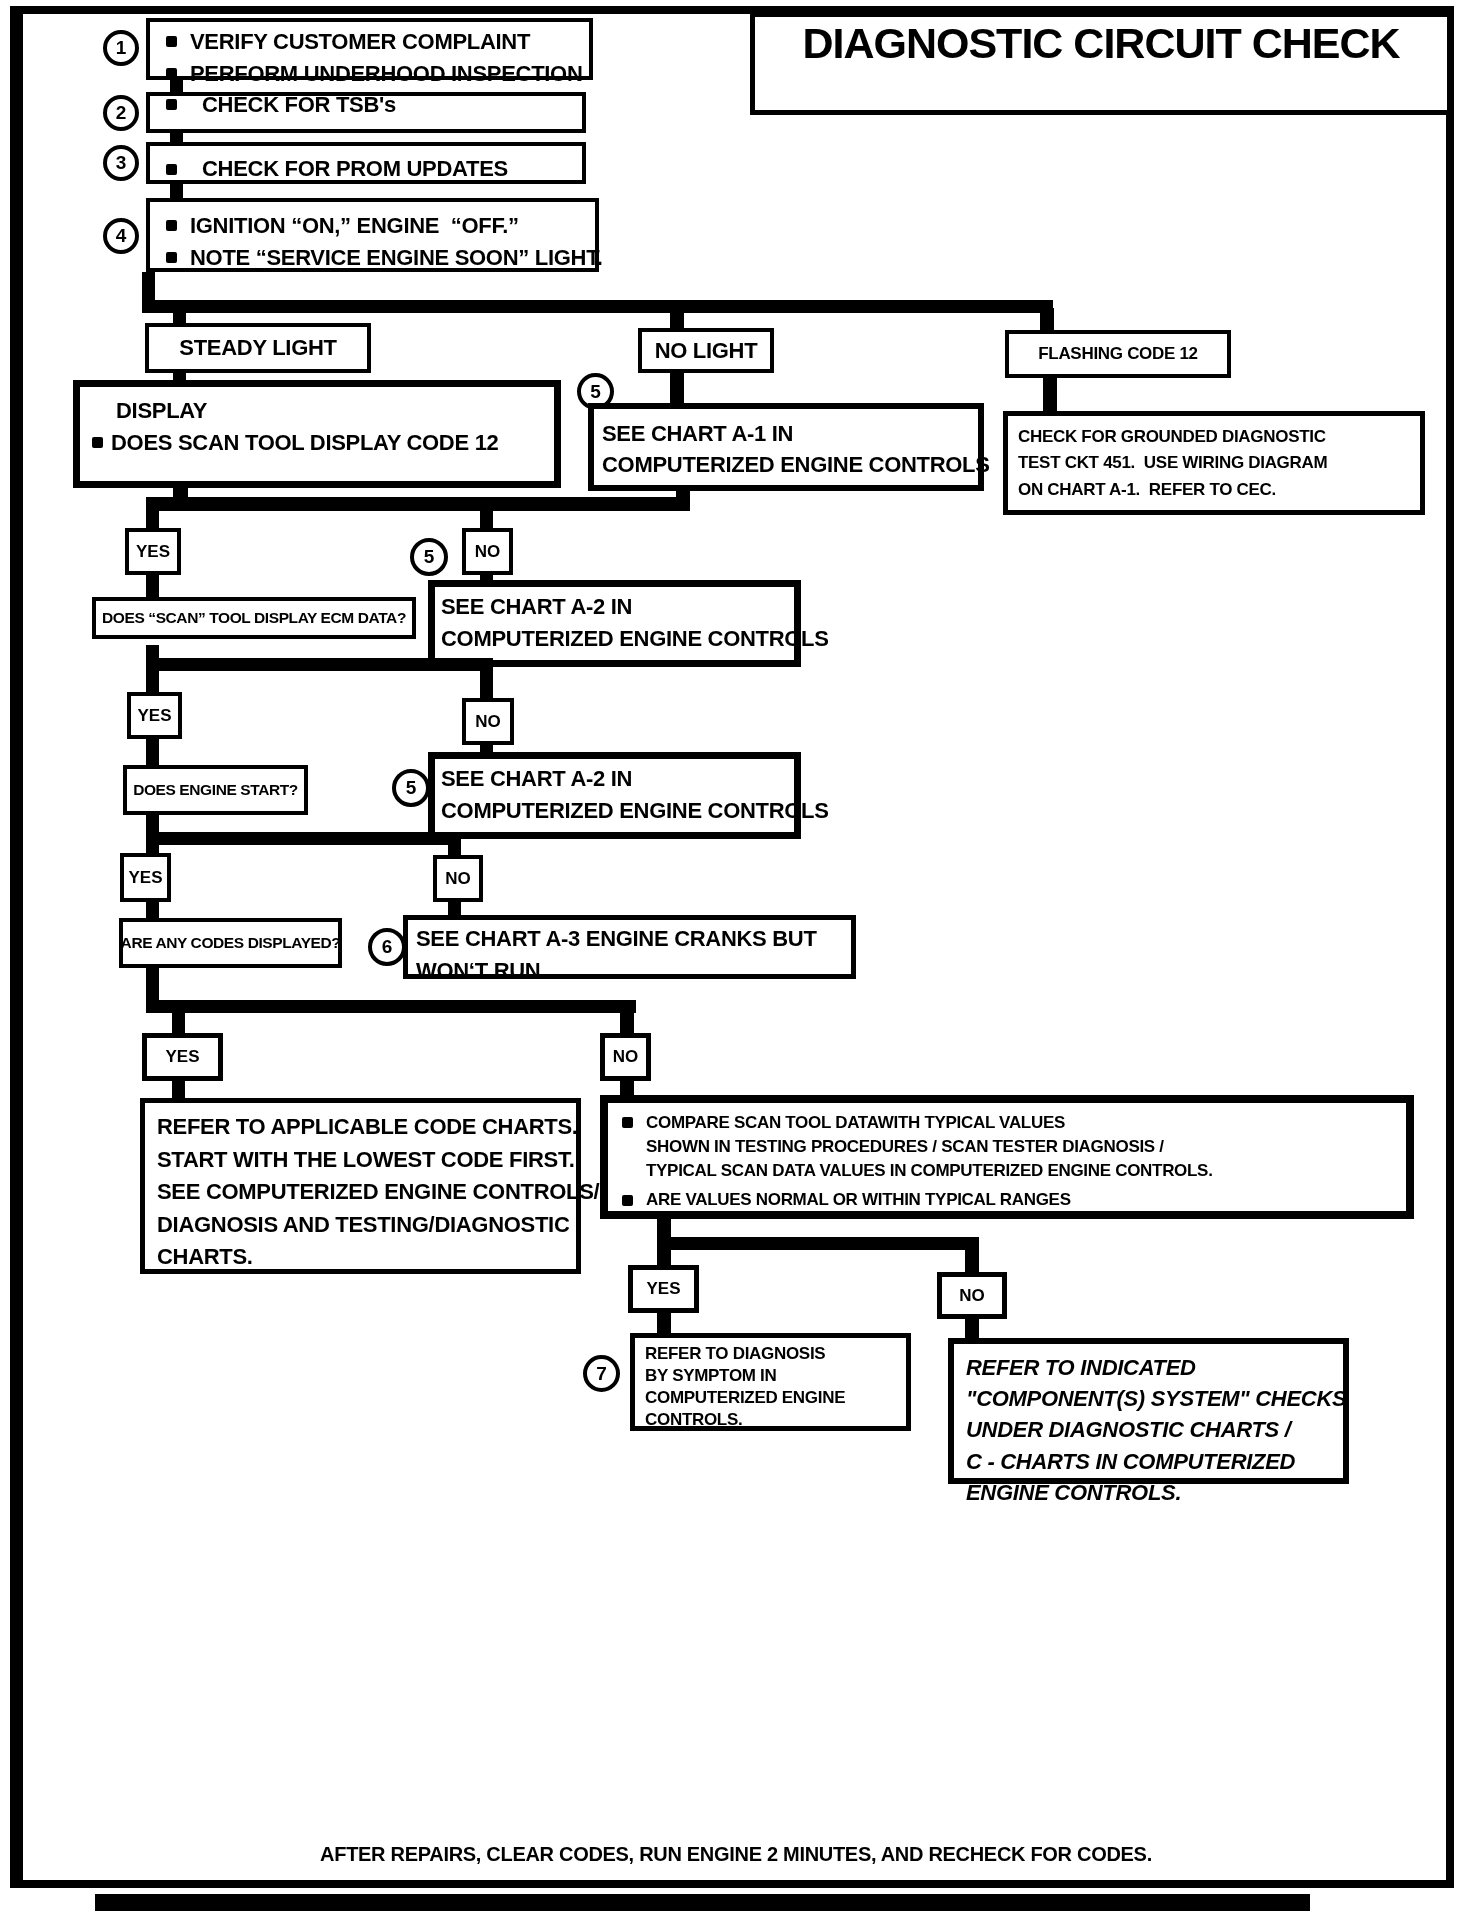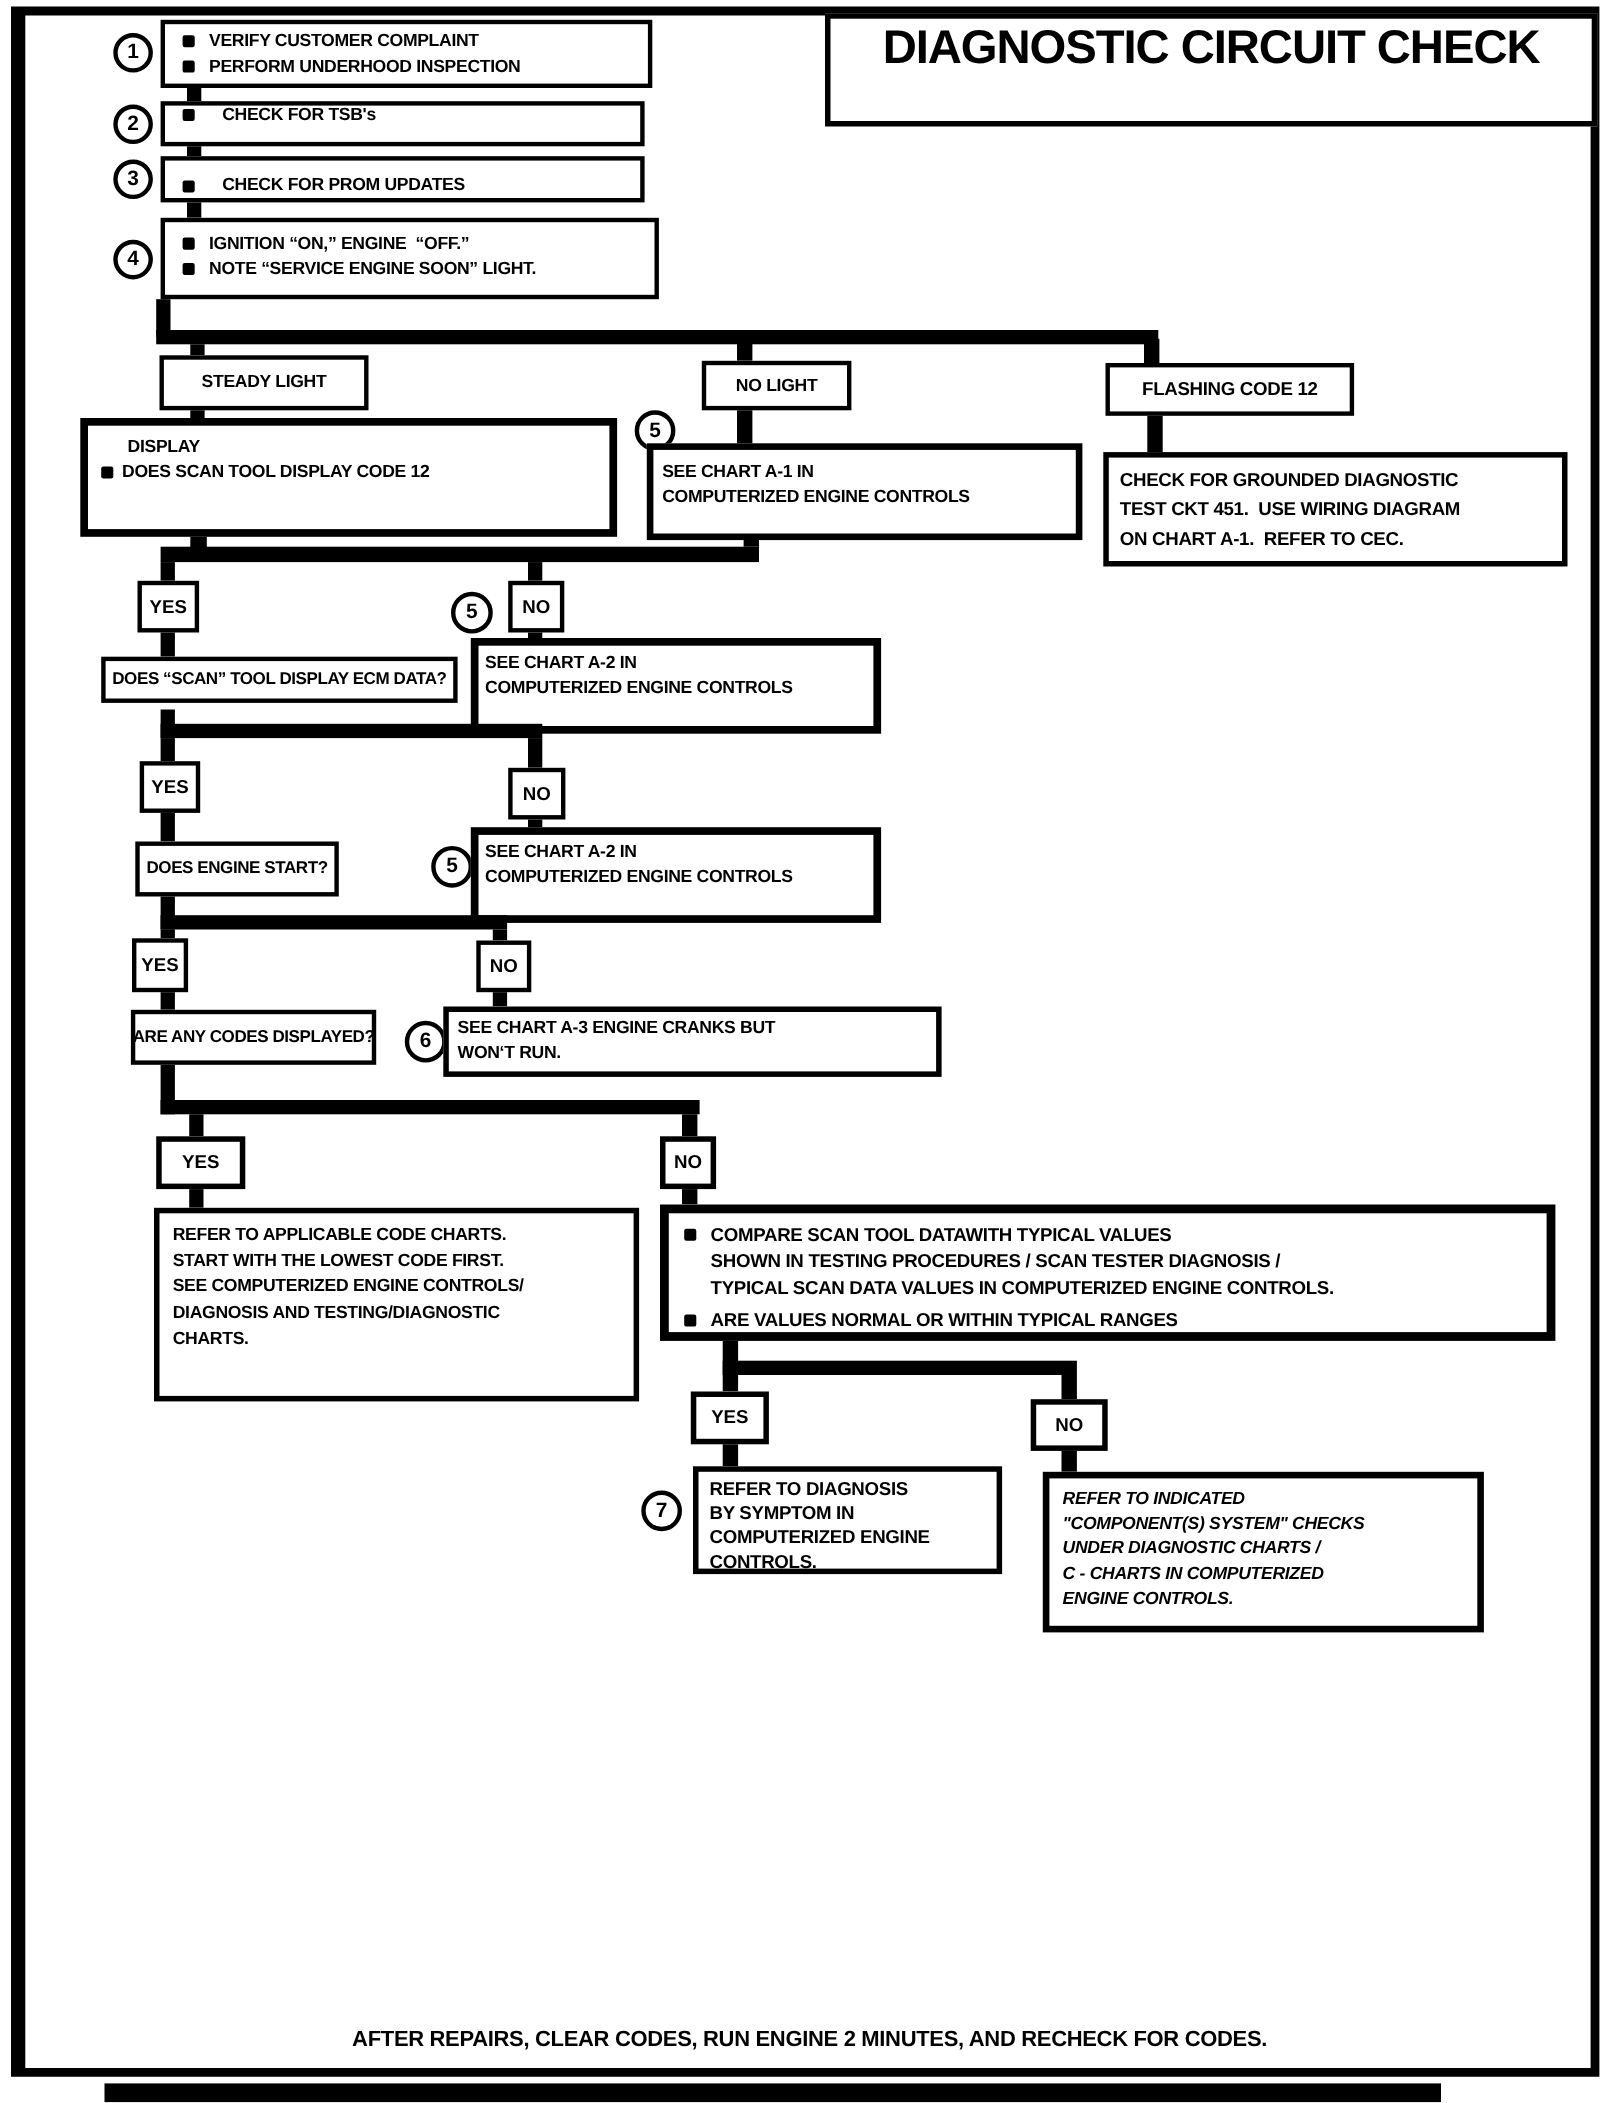--- a/index.html
+++ b/index.html
@@ -6,21 +6,21 @@
   #stage{position:relative;width:1472px;height:1912px;background:#ffffff;
          font-family:"Liberation Sans",sans-serif;font-weight:bold;color:#000;overflow:hidden;}
   .ln{position:absolute;background:#000;}
   .bx{position:absolute;box-sizing:border-box;background:#fff;border:4px solid #000;}
   .ctr{display:flex;align-items:center;justify-content:center;text-align:center;}
   .circ{position:absolute;box-sizing:border-box;border:4px solid #000;border-radius:50%;background:#fff;
         display:flex;align-items:center;justify-content:center;font-size:19px;}
   .tl{white-space:pre;letter-spacing:-0.3px;}
   .bl{display:flex;align-items:center;gap:13px;line-height:1.45;}
   .sq{width:11px;height:11px;background:#000;flex:none;border-radius:2px;}
-  .cont{padding-left:24px;line-height:1.45;} .f18{font-size:16px;} .f17{font-size:17px;}
+  .cont{padding-left:24px;line-height:1.45;} .f18{font-size:22px;} .f17{font-size:17px;}
   .q{font-size:15.5px;letter-spacing:-0.4px;}
   .yn{font-size:17px;}
 </style>
 </head>
 <body>
 
 <div id="stage">
 
   <div style="position:absolute;left:10px;top:6px;width:1444px;height:1882px;box-sizing:border-box;border:8px solid #000;border-left-width:13px;"></div>
 
@@ -79,21 +79,21 @@
         <span class="tl f18">NOTE “SERVICE ENGINE SOON” LIGHT.</span>
       </div>
   </div>
 
   <div class="ln" style="left:142px;top:272px;width:13px;height:34px;"></div>
   <div class="ln" style="left:142px;top:300px;width:911px;height:13px;"></div>
   <div class="ln" style="left:173px;top:313px;width:13px;height:10px;"></div>
   <div class="ln" style="left:670px;top:308px;width:14px;height:20px;"></div>
   <div class="ln" style="left:1040px;top:308px;width:14px;height:22px;"></div>
 
-  <div class="bx ctr" style="left:145px;top:323px;width:190px;height:50px;">
+  <div class="bx ctr" style="left:145px;top:323px;width:226px;height:50px;">
     <span class="tl f18">STEADY LIGHT</span>
   </div>
   <div class="bx ctr" style="left:638px;top:328px;width:136px;height:45px;">
     <span class="tl f18">NO LIGHT</span>
   </div>
   <div class="bx ctr" style="left:1005px;top:330px;width:226px;height:48px;">
     <span class="tl f17">FLASHING CODE 12</span>
   </div>
 
   <div class="ln" style="left:173px;top:373px;width:13px;height:7px;"></div>

